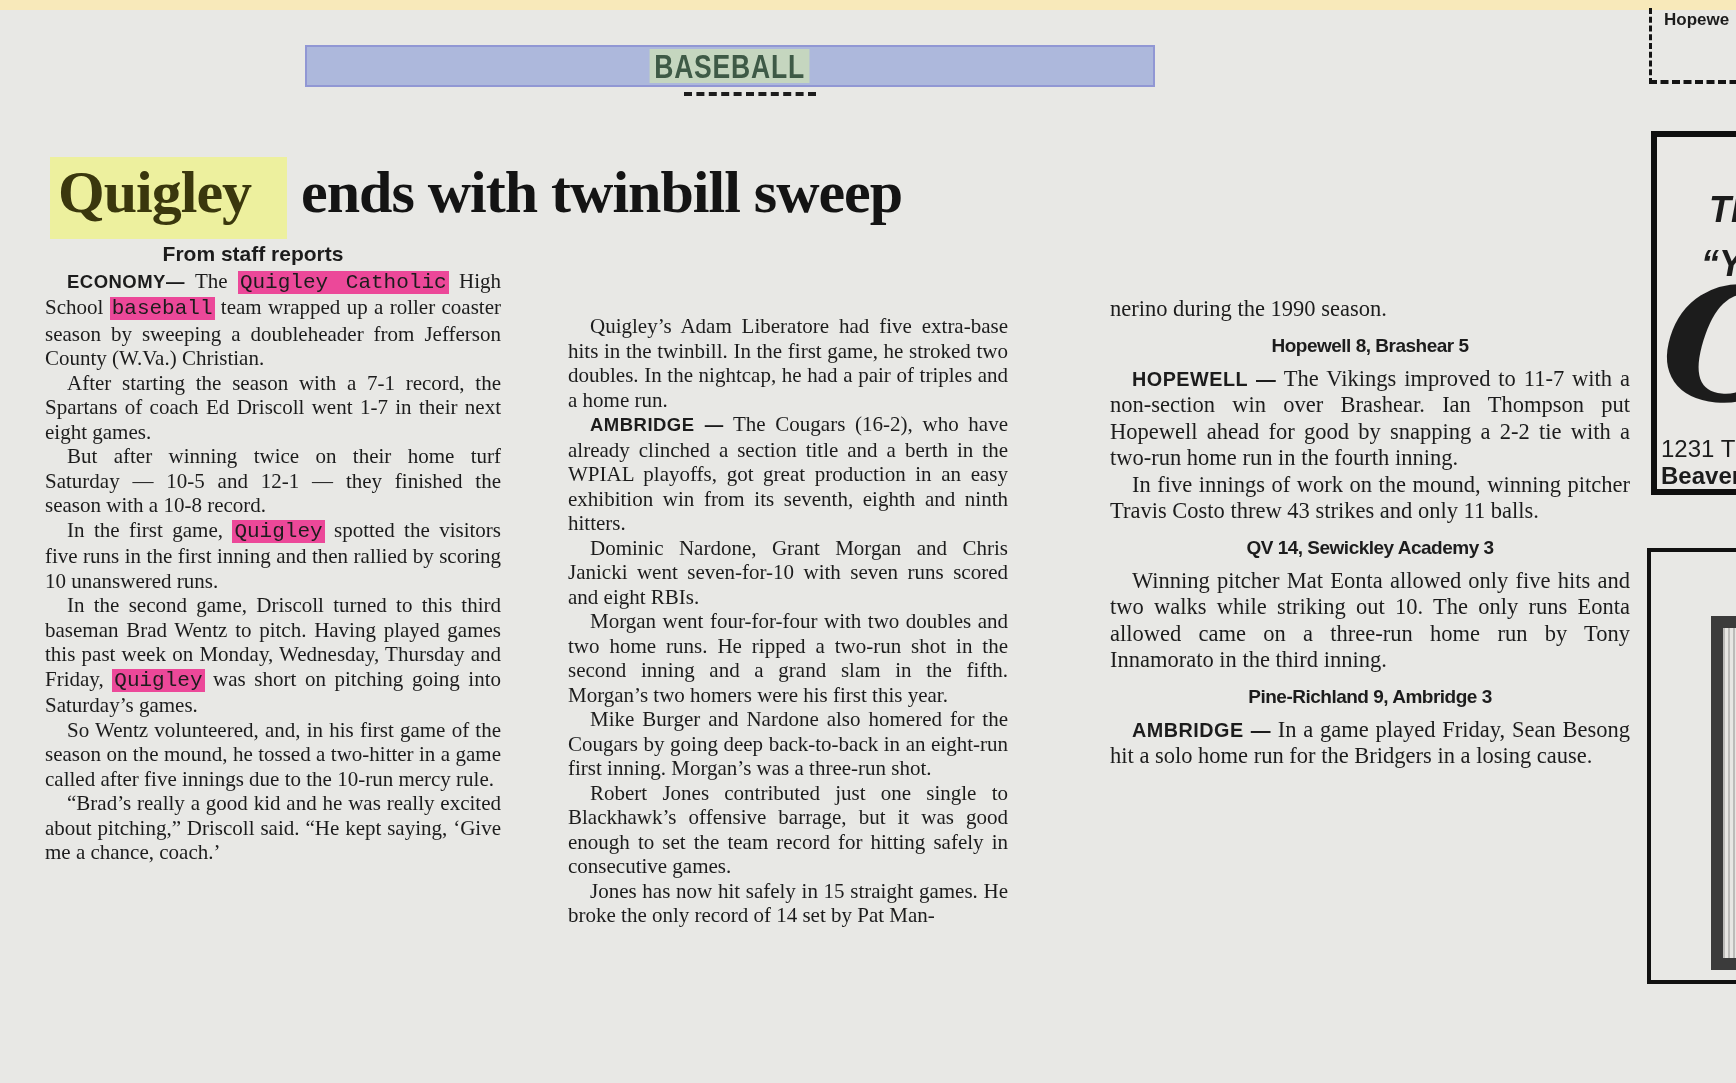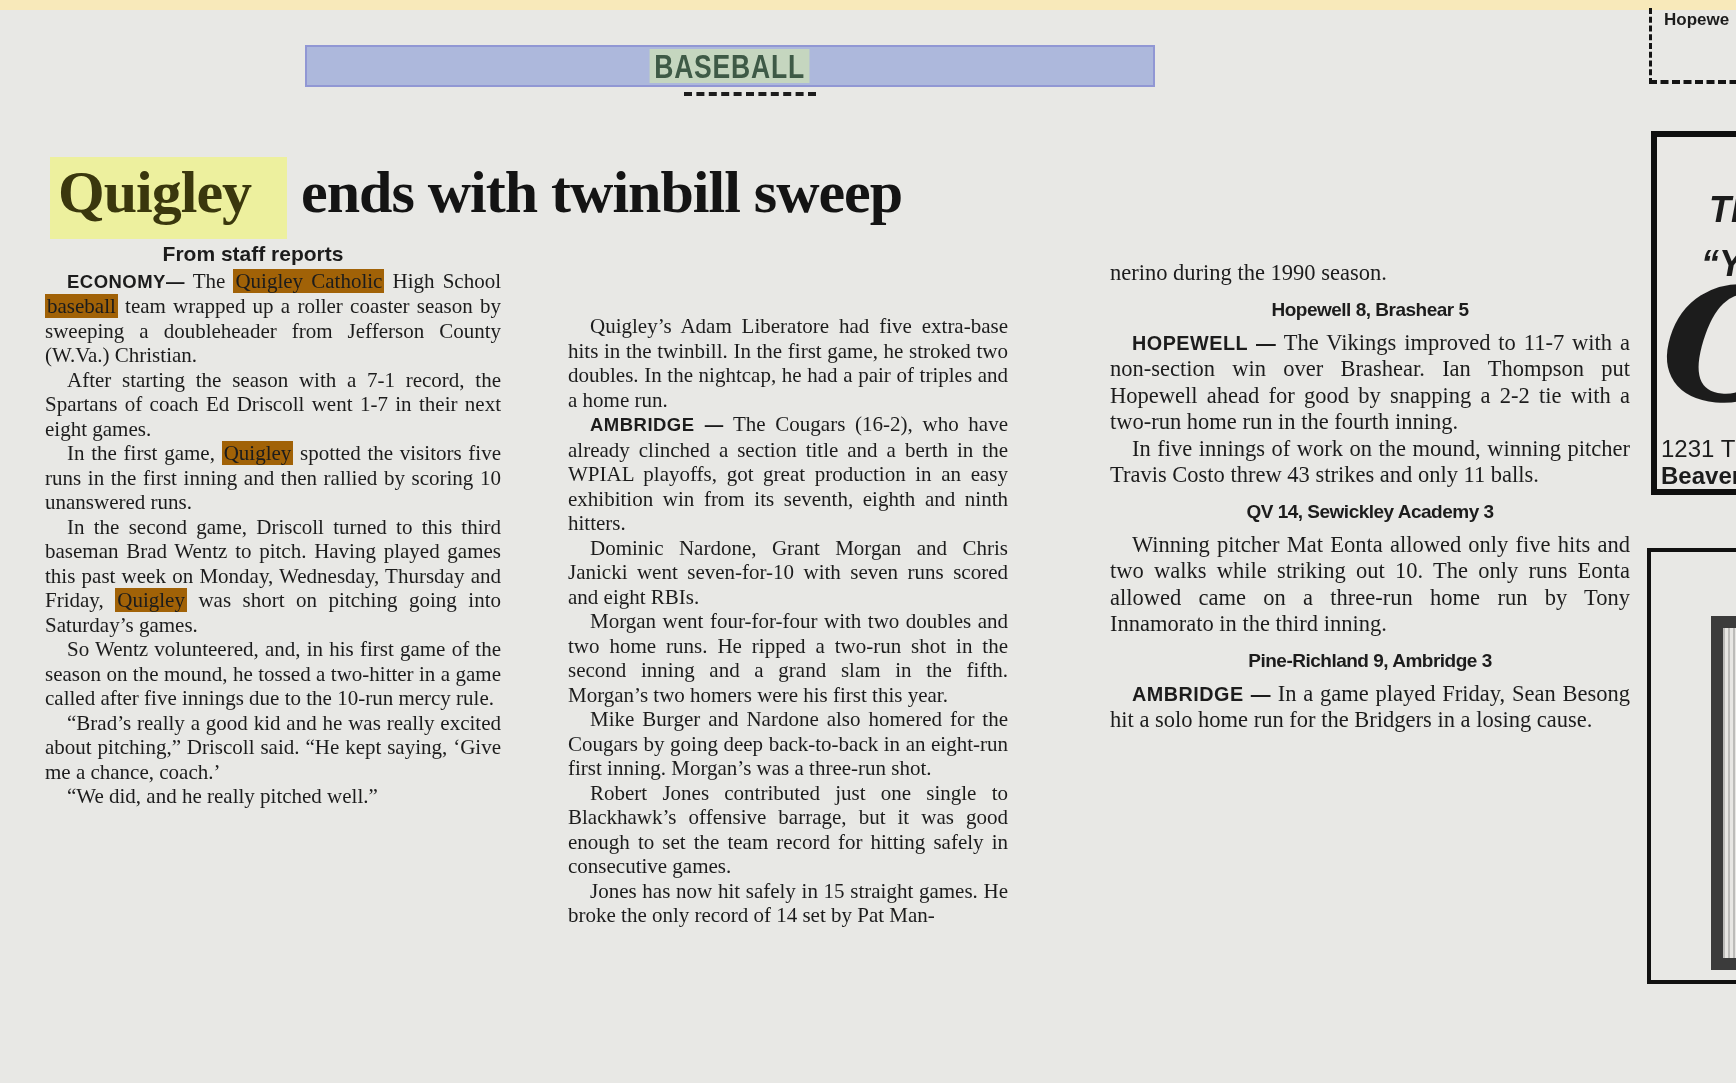--- a/index.html
+++ b/index.html
@@ -47,26 +47,26 @@
   .col{position:absolute;text-align:justify;}
   .col1{left:45px;top:242px;width:456px;font-size:21px;line-height:24.5px;}
   .col2{left:568px;top:266px;width:440px;font-size:21px;line-height:24.5px;margin-top:48px;}
   .col3{left:1110px;top:260px;width:520px;font-size:22.5px;line-height:26.5px;}
   .byline{
     font-family:"Liberation Sans", sans-serif;
     font-weight:bold;font-size:21px;text-align:center;
     margin:0 40px 2px 0;
   }
   .para{margin:0;text-indent:22px;}
-  .para.noindent{text-indent:0;}
+  .para.noindent{text-indent:0;margin-top:36px;}
   .lead{
     font-family:"Liberation Sans", sans-serif;
     font-weight:bold;font-size:0.88em;letter-spacing:0.5px;
   }
-  mark.hl{background:#a16207;color:inherit;padding:0 2px;}
+  mark.hl{background:#ec4899;color:inherit;padding:0 2px;font-family:Liberation Mono, monospace;}
   .subhead{
     font-family:"Liberation Sans", sans-serif;
     font-weight:bold;font-size:19px;line-height:30px;
     text-align:center;text-indent:0;
     margin:8px 0 5px 0;letter-spacing:-0.5px;
   }
   
   .side-top-box{
     position:absolute;left:1649px;top:8px;width:120px;height:72px;
     border-left:3px dashed #141414;border-bottom:4px dashed #141414;
@@ -127,25 +127,25 @@
   <span class="banner-label">BASEBALL</span>
 </div>
 <div class="banner-underline"></div>
 
 <h1 class="headline"><mark>Quigley</mark><span> ends with twinbill sweep</span></h1>
 
 <div class="col col1">
     <div class="byline">From staff reports</div>
     <p class="para"><span class="lead">ECONOMY—</span> The <mark class="hl">Quigley Catholic</mark> High School <mark class="hl">baseball</mark> team wrapped up a roller coaster season by sweeping a doubleheader from Jefferson County (W.Va.) Christian.</p>
     <p class="para">After starting the season with a 7-1 record, the Spartans of coach Ed Driscoll went 1-7 in their next eight games.</p>
+    <p class="para">But after winning twice on their home turf Saturday — 10-5 and 12-1 — they finished the season with a 10-8 record.</p>
     <p class="para">In the first game, <mark class="hl">Quigley</mark> spotted the visitors five runs in the first inning and then rallied by scoring 10 unanswered runs.</p>
     <p class="para">In the second game, Driscoll turned to this third baseman Brad Wentz to pitch. Having played games this past week on Monday, Wednesday, Thursday and Friday, <mark class="hl">Quigley</mark> was short on pitching going into Saturday’s games.</p>
     <p class="para">So Wentz volunteered, and, in his first game of the season on the mound, he tossed a two-hitter in a game called after five innings due to the 10-run mercy rule.</p>
     <p class="para">“Brad’s really a good kid and he was really excited about pitching,” Driscoll said. “He kept saying, ‘Give me a chance, coach.’</p>
-    <p class="para">“We did, and he really pitched well.”</p>
   </div>
 <div class="col col2">
     <p class="para">Quigley’s Adam Liberatore had five extra-base hits in the twinbill. In the first game, he stroked two doubles. In the nightcap, he had a pair of triples and a home run.</p>
     <p class="para"><span class="lead">AMBRIDGE —</span> The Cougars (16-2), who have already clinched a section title and a berth in the WPIAL playoffs, got great production in an easy exhibition win from its seventh, eighth and ninth hitters.</p>
     <p class="para">Dominic Nardone, Grant Morgan and Chris Janicki went seven-for-10 with seven runs scored and eight RBIs.</p>
     <p class="para">Morgan went four-for-four with two doubles and two home runs. He ripped a two-run shot in the second inning and a grand slam in the fifth. Morgan’s two homers were his first this year.</p>
     <p class="para">Mike Burger and Nardone also homered for the Cougars by going deep back-to-back in an eight-run first inning. Morgan’s was a three-run shot.</p>
     <p class="para">Robert Jones contributed just one single to Blackhawk’s offensive barrage, but it was good enough to set the team record for hitting safely in consecutive games.</p>
     <p class="para">Jones has now hit safely in 15 straight games. He broke the only record of 14 set by Pat Man-</p>
   </div>

